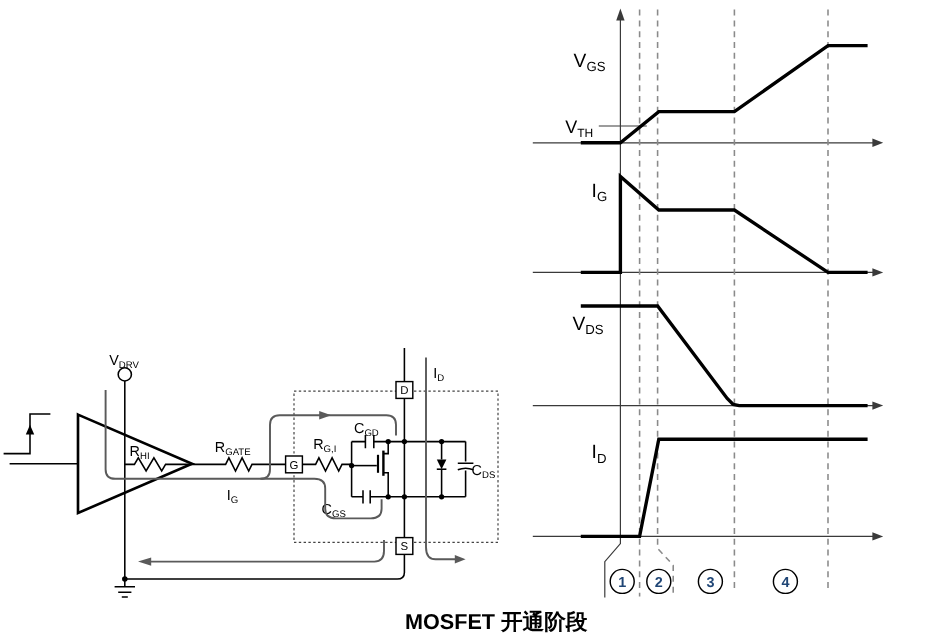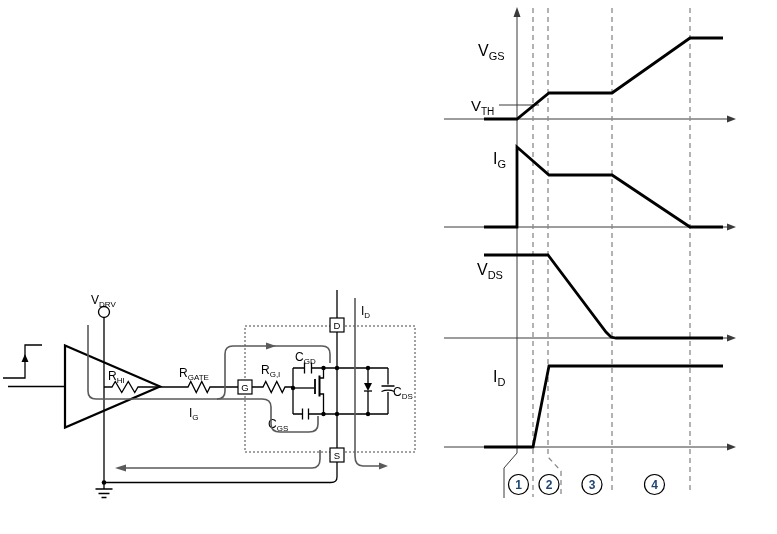--- a/index.html
+++ b/index.html
@@ -197,13 +197,14 @@
       <circle class="pcirc" cx="592" cy="484.5" r="10"></circle>
       <text class="phase" x="592" y="489">3</text>
     </g>
     <g>
       <circle class="pcirc" cx="654.5" cy="484.5" r="10"></circle>
       <text class="phase" x="654.5" y="489">4</text>
     </g>
   </g>
 </svg>
 
+<div id="caption"><span>MOSFET</span> <span>开通阶段</span></div>
 </div>
 
 </body></html>

